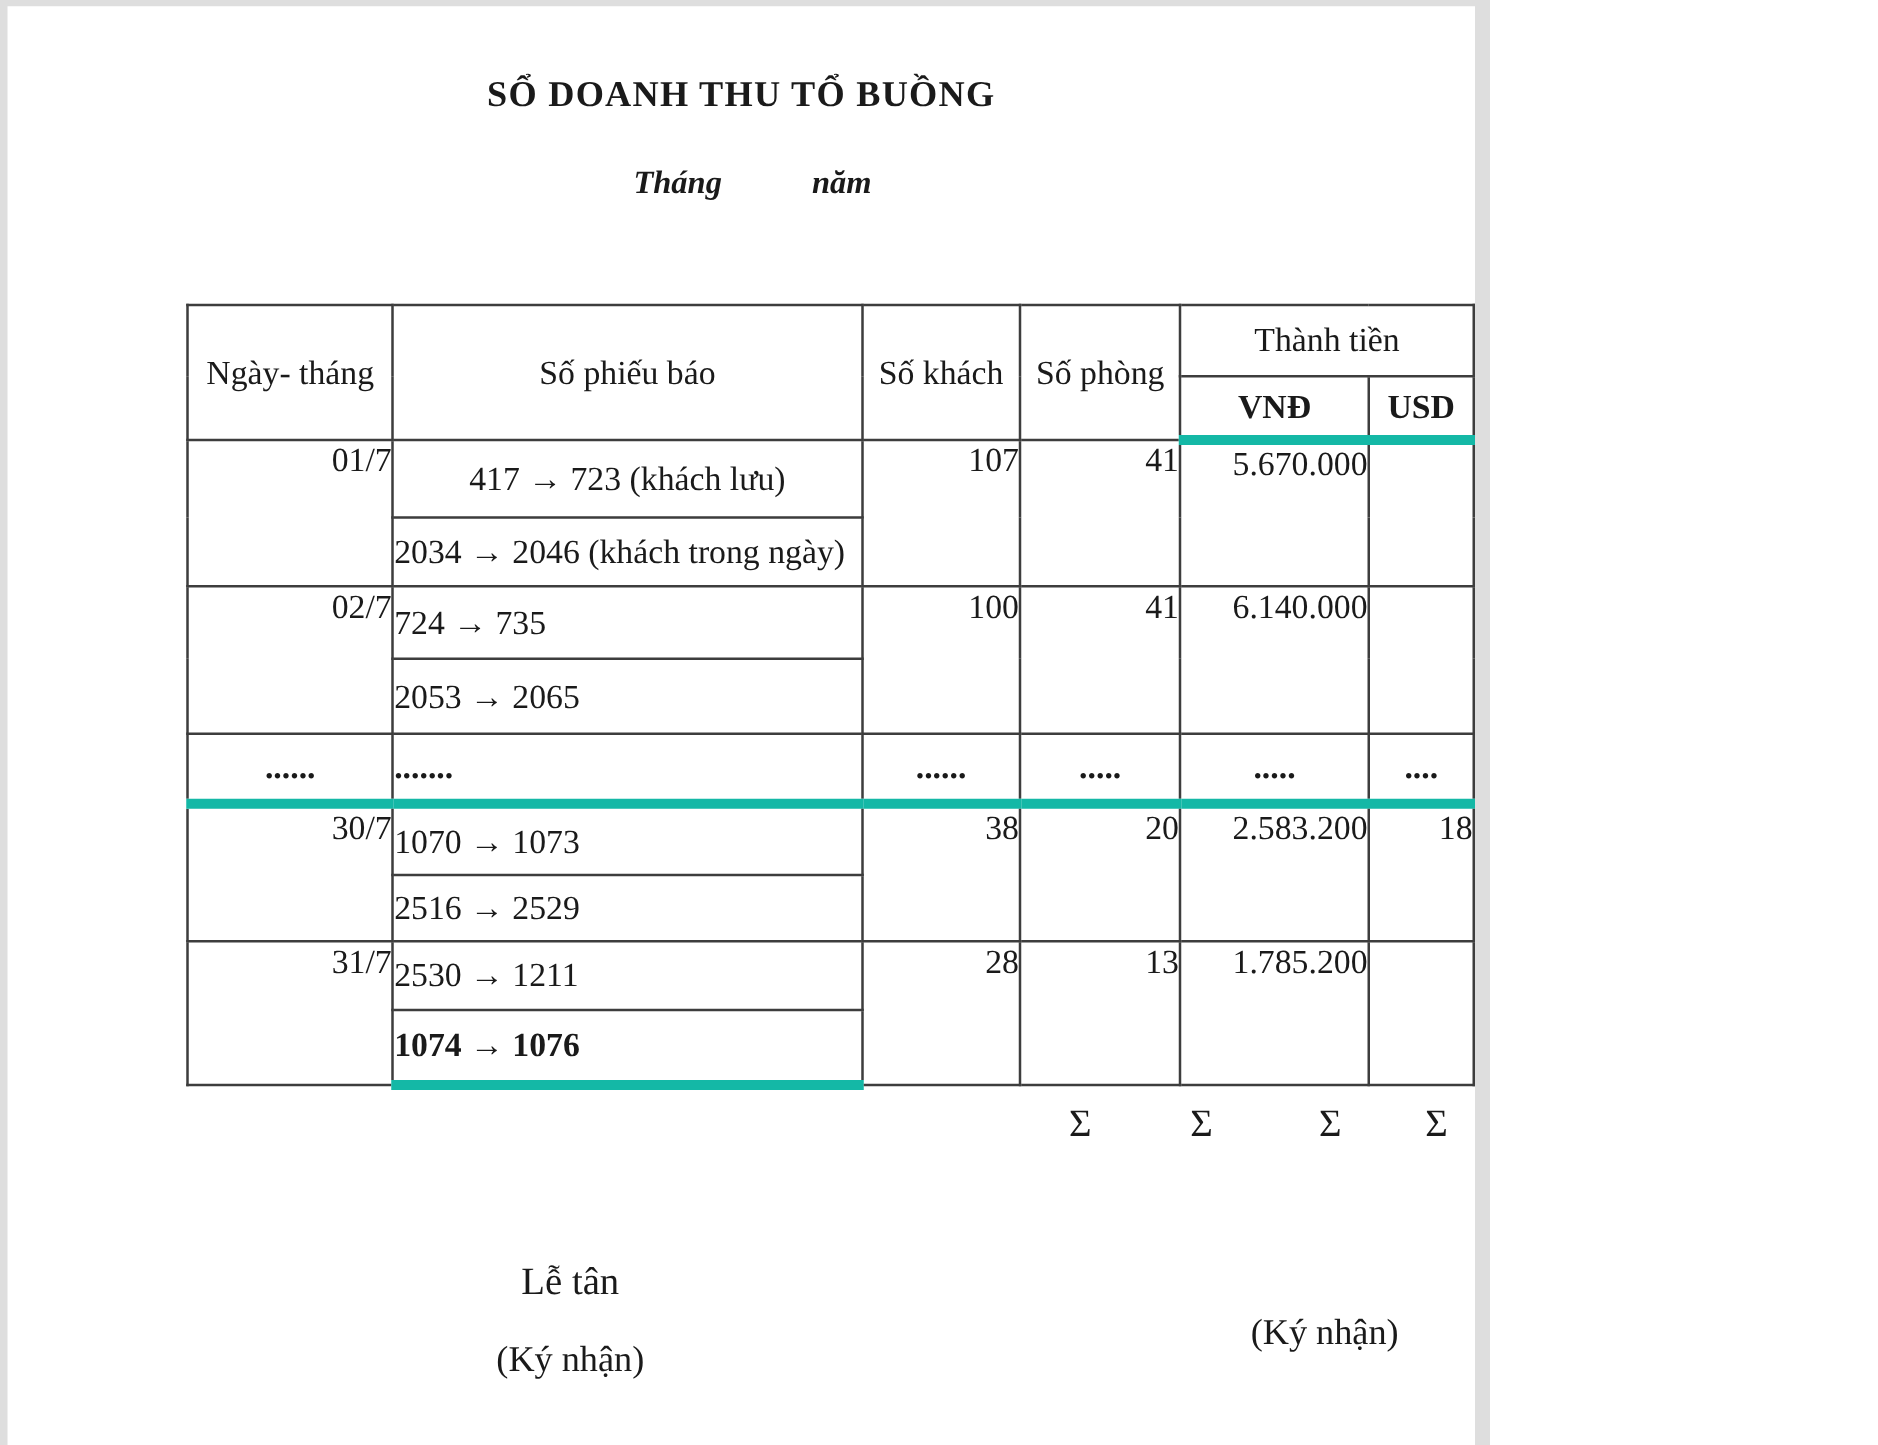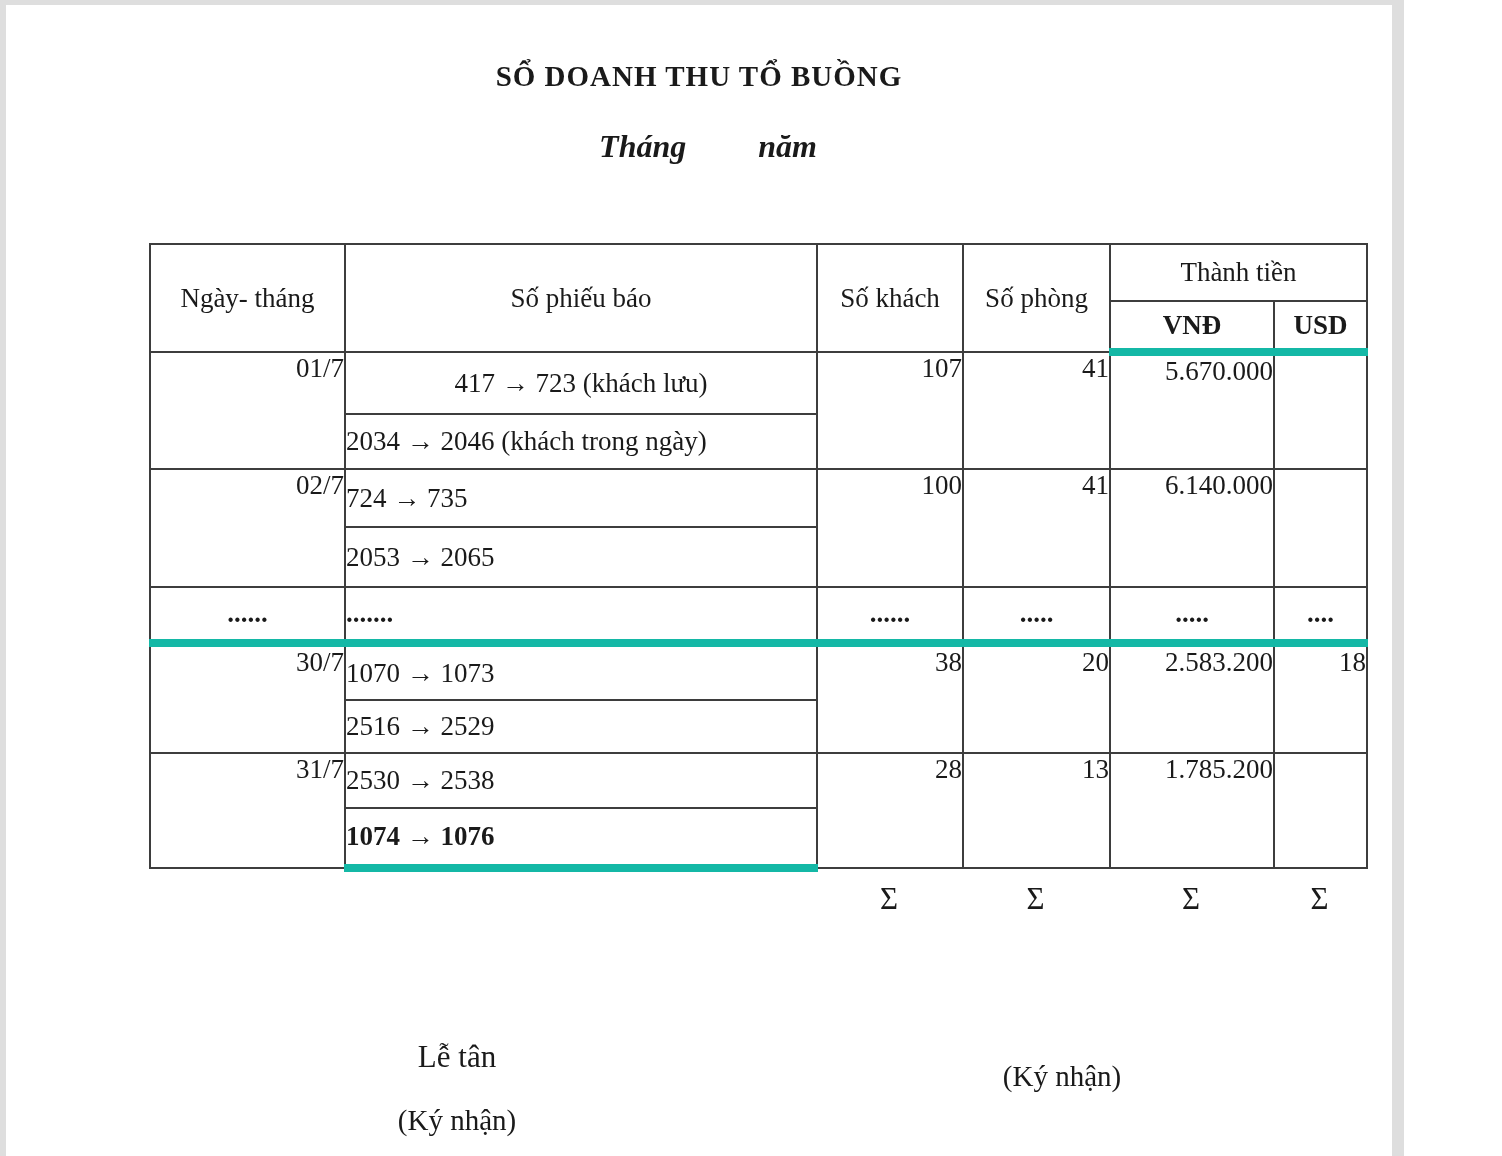--- a/index.html
+++ b/index.html
@@ -9,40 +9,40 @@
   }
   body {
     width: 1502px;
     height: 1156px;
     font-family: "Liberation Serif", "DejaVu Serif", serif;
     color: #1a1a1a;
     overflow: hidden;
   }
   .page {
     box-sizing: border-box;
-    width: 1404px;
+    width: 1192px;
     height: 1156px;
     background: #ffffff;
     border-top: 5px solid #dedede;
     border-left: 6px solid #dedede;
     border-right: 12px solid #dedede;
     padding-top: 50px;
   }
   .doc-title {
     margin: 0;
     text-align: center;
     font-size: 29px;
     font-weight: bold;
     letter-spacing: 1px;
     line-height: 42px;
   }
   .doc-subtitle {
     margin-top: 26px;
     text-align: center;
-    font-size: 32px;
+    font-size: 26px;
     font-weight: bold;
     font-style: italic;
     line-height: 46px;
     margin-left: 18px;
   }
   .doc-subtitle .gap { display: inline-block; width: 72px; }
 
   table.ledger {
     border-collapse: collapse;
     table-layout: fixed;
@@ -100,21 +100,22 @@
     font-size: 31px;
     line-height: 40px;
   }
   .sigma-cell.c-guests { width: 146px; }
   .sigma-cell.c-rooms  { width: 147px; }
   .sigma-cell.c-vnd    { width: 164px; }
   .sigma-cell.c-usd    { width: 93px;  }
 
   .signatures {
     display: flex;
-    margin-top: 116px;
+    margin-top: 84px;
+    align-items: center;
   }
   .sig-block { text-align: center; }
   .sig-left  { margin-left: 330px; width: 242px; }
   .sig-right { margin-left: 363px; width: 242px; }
   .sig-title {
     font-size: 31px;
     line-height: 44px;
   }
   .sig-note {
     margin-top: 20px;
@@ -197,21 +198,21 @@
         <td rowspan="2" class="cell-top">20</td>
         <td rowspan="2" class="cell-top">2.583.200</td>
         <td rowspan="2" class="cell-top">18</td>
       </tr>
       <tr style="height:53px">
         <td class="cell-receipt">2516 → 2529</td>
       </tr>
 
       <tr style="height:55px">
         <td rowspan="2" class="cell-top span-thick">31/7</td>
-        <td class="cell-receipt">2530 → 2538</td>
+        <td class="cell-receipt">2530 → 1211</td>
         <td rowspan="2" class="cell-top span-thick">28</td>
         <td rowspan="2" class="cell-top span-thick">13</td>
         <td rowspan="2" class="cell-top span-thick">1.785.200</td>
         <td rowspan="2" class="cell-top span-thick"></td>
       </tr>
       <tr class="thick-bottom" style="height:60px">
         <td class="cell-receipt">1074 → 1076</td>
       </tr>
     </tbody>
   </table>

